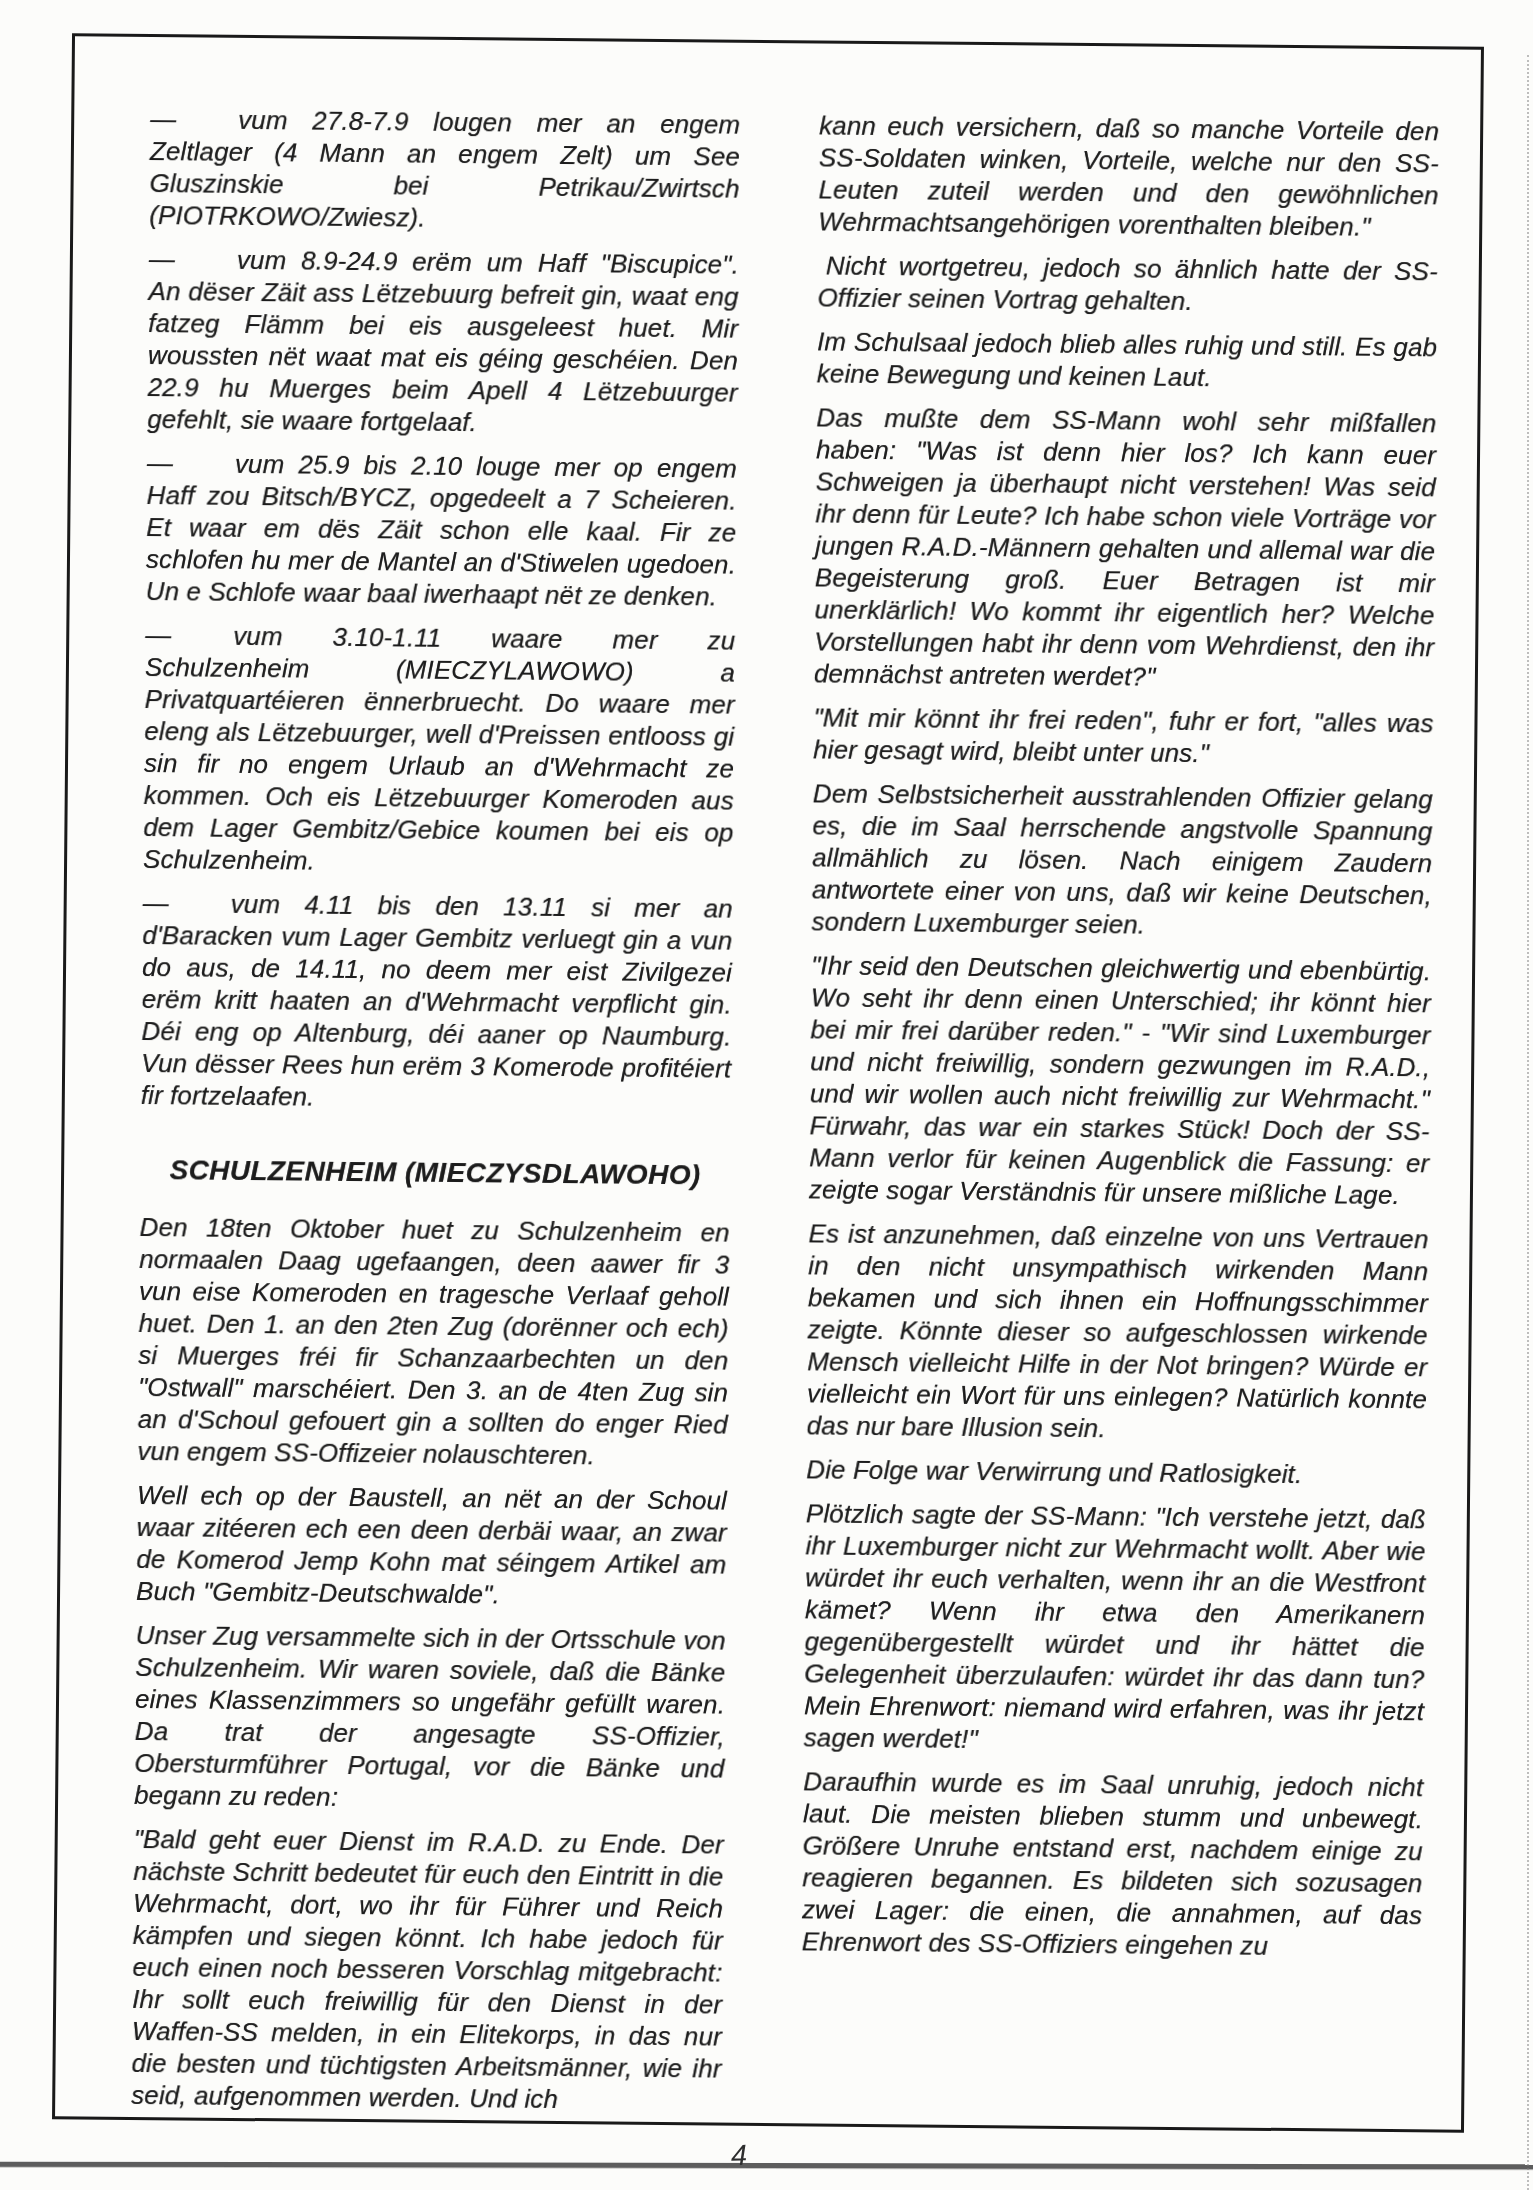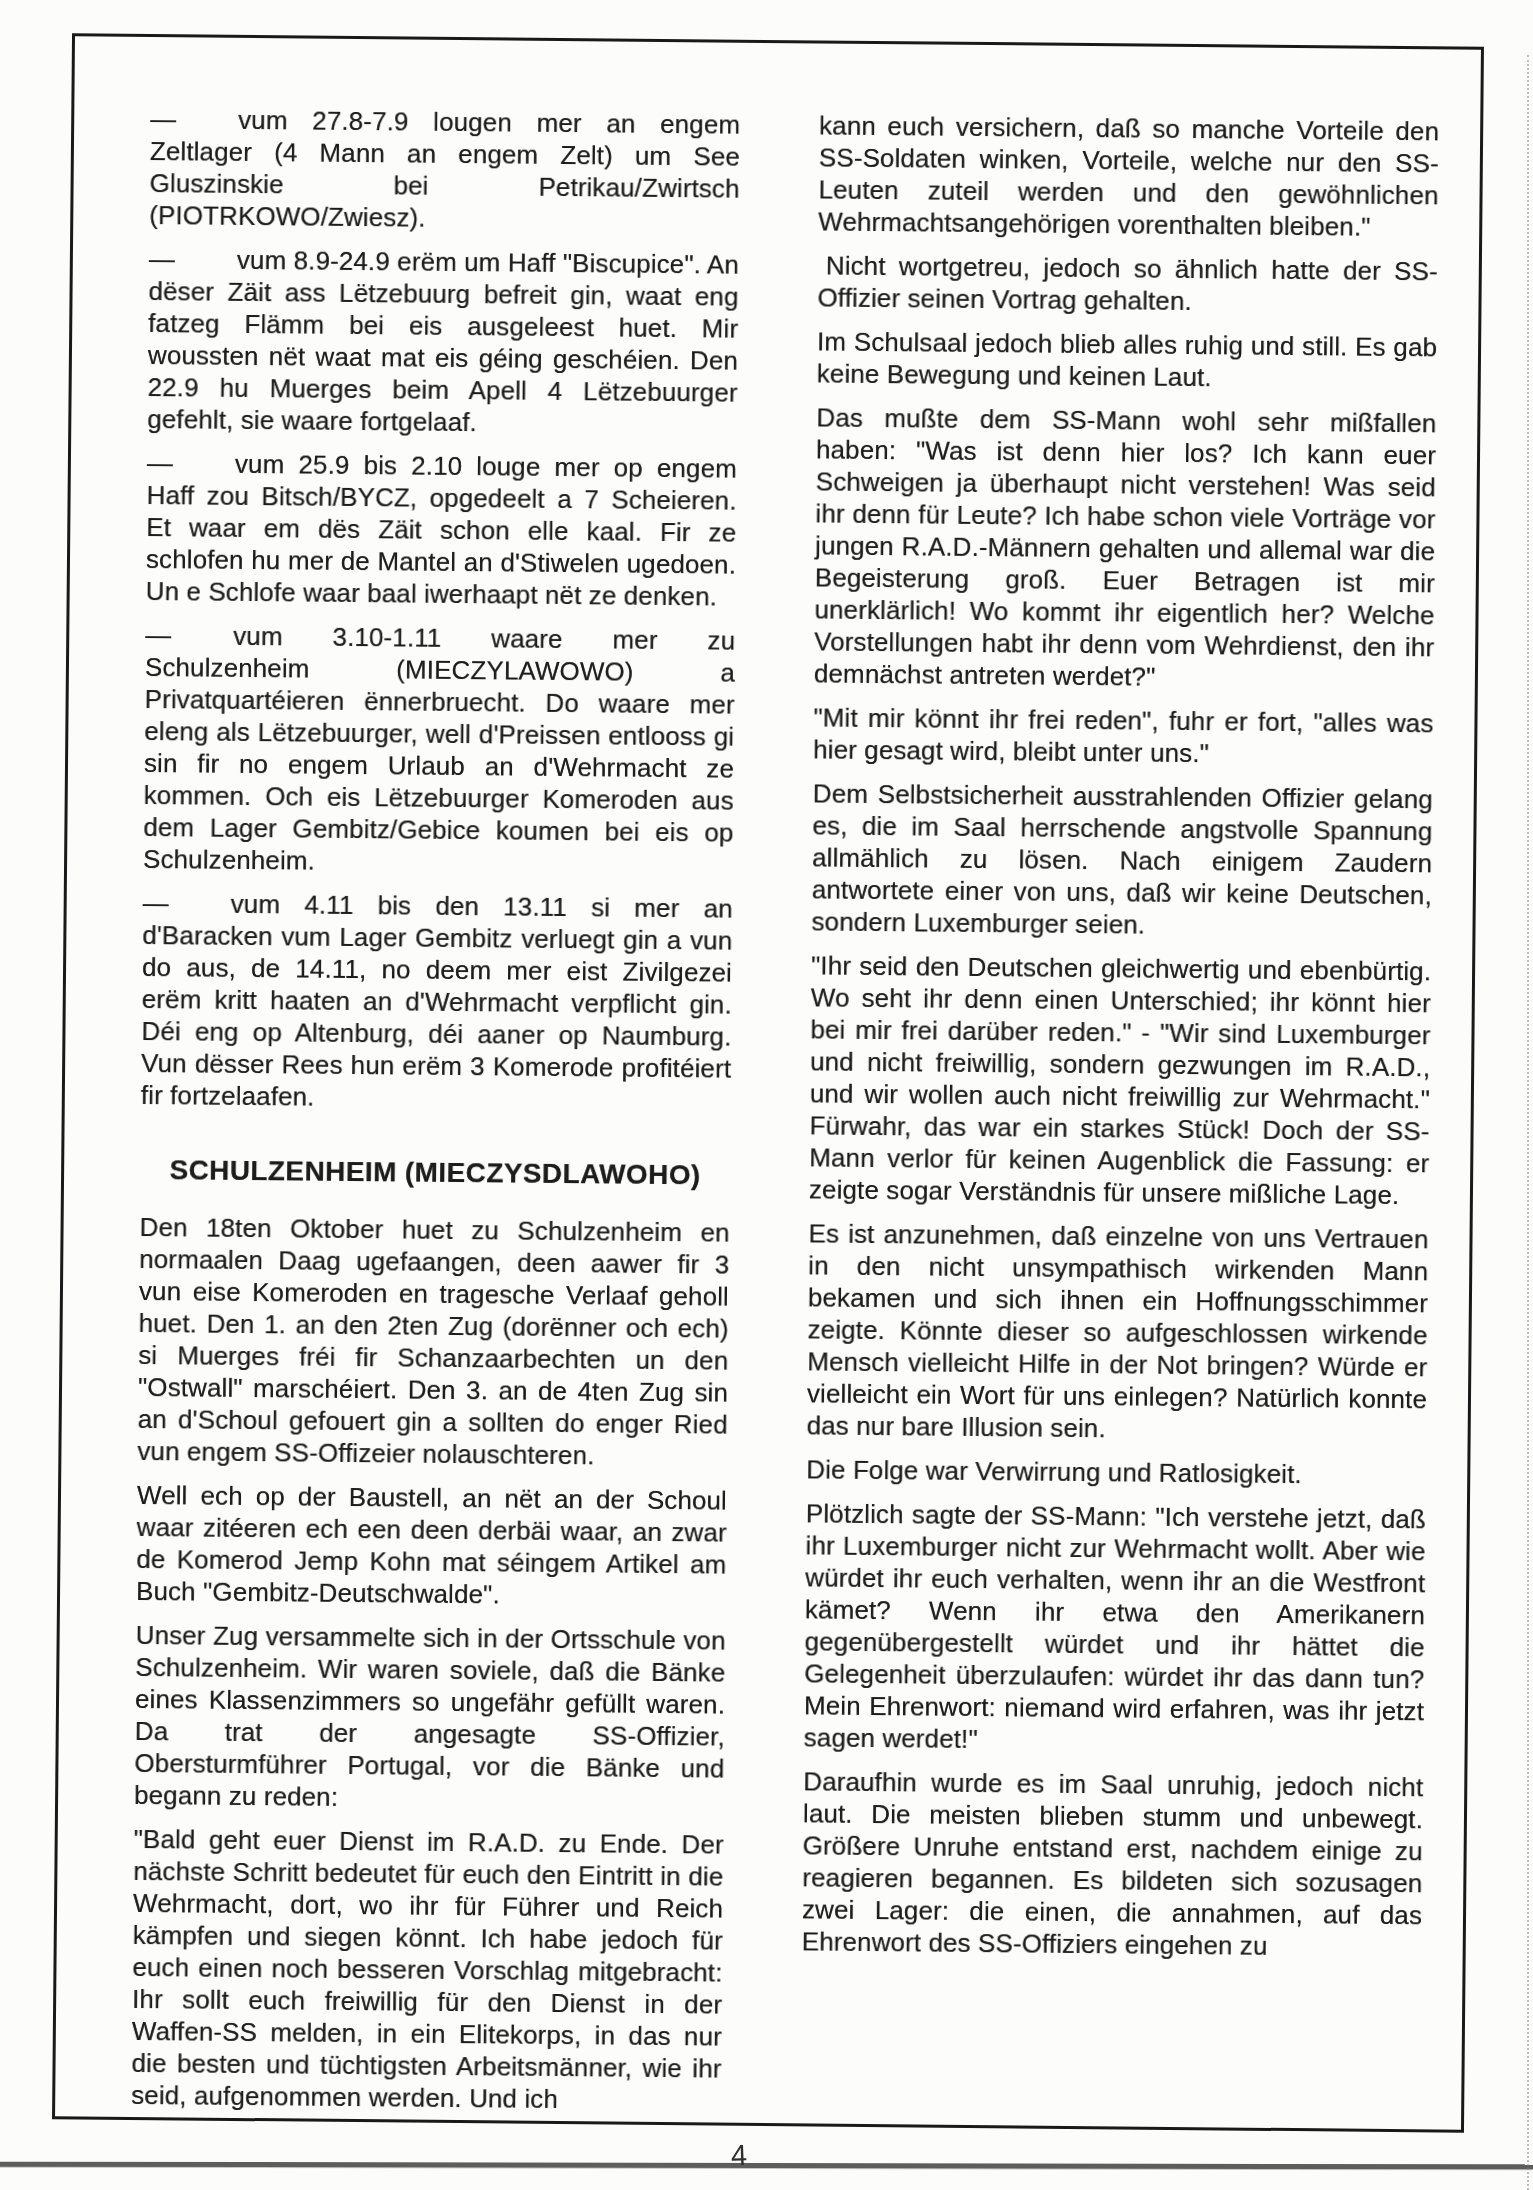--- a/index.html
+++ b/index.html
@@ -1,18 +1,18 @@
 <!DOCTYPE html>
 <html lang="de"><head>
 <meta charset="utf-8">
 <style>
   html,body{margin:0;padding:0;background:#e9e9e6;}
   .page{
     position:relative;width:1533px;height:2190px;background:#fcfcfa;overflow:hidden;
-    font-family:"Liberation Sans","DejaVu Sans",sans-serif;color:#1c1c1c;
+    font-family:"Liberation Sans","DejaVu Sans",sans-serif;color:#1c1c1c;font-style:italic;
   }
   .scan-frame{
     position:absolute;left:62px;top:40px;width:1412px;height:2086px;
     border:3px solid #191919;box-sizing:border-box;
     transform:rotate(0.55deg);transform-origin:50% 50%;
     background:transparent;
   }
   .columns{
     display:flex;padding:66px 41px 0 76px;gap:79px;
     filter:blur(0.25px);

